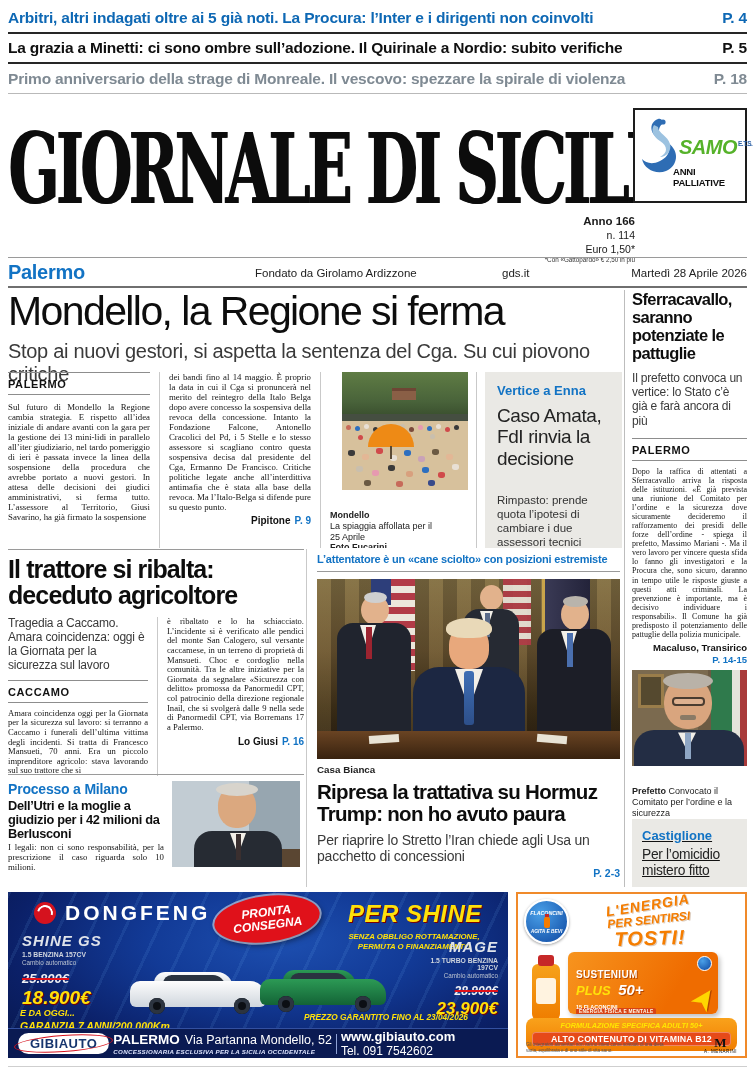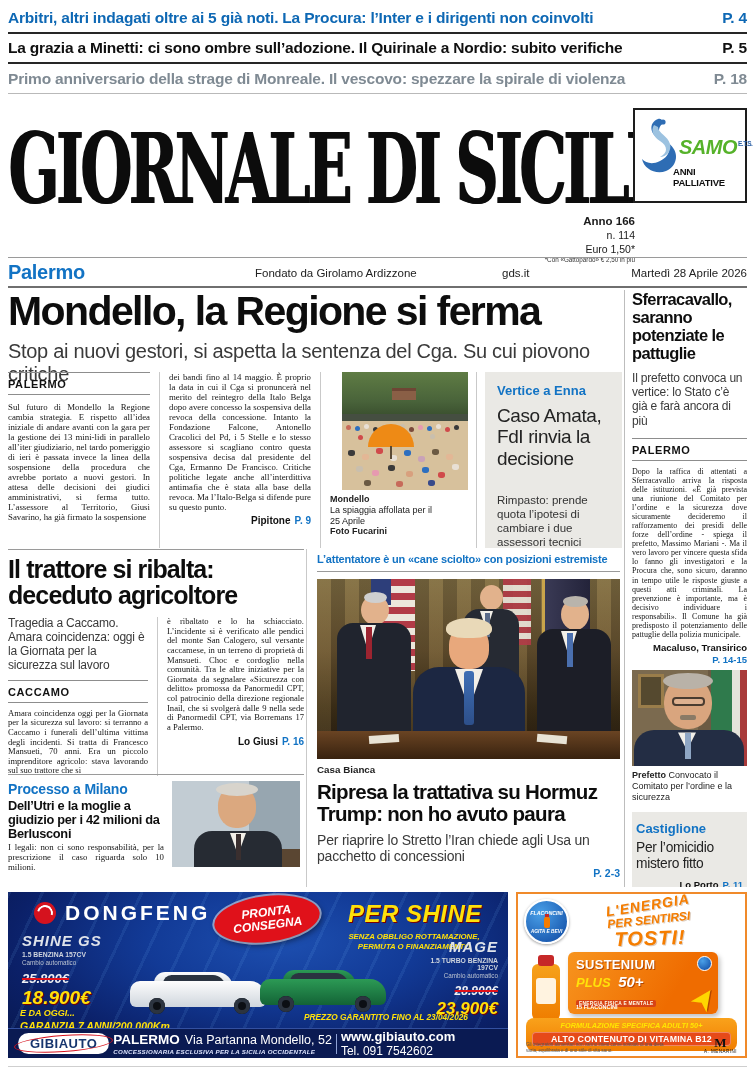--- a/index.html
+++ b/index.html
@@ -34,21 +34,21 @@
 
   
   .dateline { position:absolute; left:8px; right:8px; top:257px; height:31px;
               border-top:1px solid #9a9a9a; border-bottom:2px solid #6f6f6f; }
   .dl-city { position:absolute; left:0; top:3px; font-size:20px; font-weight:800; color:#1273c4; letter-spacing:-0.3px; }
   .dl-founder { position:absolute; left:247px; top:9px; font-size:11.5px; color:#222; }
   .dl-site { position:absolute; left:494px; top:9px; font-size:11.5px; color:#222; }
   .dl-date { position:absolute; right:0; top:9px; font-size:11.5px; color:#222; }
 
   
-  .lead-headline { position:absolute; left:8px; top:288px; width:615px; font-size:41px; font-weight:700;
+  .lead-headline { position:absolute; left:8px; top:288px; width:615px; font-size:41px; font-weight:400;
                    letter-spacing:-1.6px; color:#0d0d0d; }
   .lead-sub { position:absolute; left:8px; top:340px; width:615px; font-size:20px; font-weight:400;
               color:#3a3a3a; letter-spacing:-0.3px; }
   .lead-cols { position:absolute; left:8px; top:372px; width:614px; height:176px; display:flex; overflow:hidden; }
   .col-a { width:152px; padding-right:9px; border-right:1px solid #c9c9c9; }
   .col-b { width:161px; padding:0 9px; border-right:1px solid #c9c9c9; }
   .col-c { width:156px; padding:0 8px 0 9px; border-right:1px solid #c9c9c9; position:relative; }
   .col-d { width:137px; margin-left:8px;border-radius:32px; }
   .sec-label { font-size:11px; font-weight:800; letter-spacing:0.6px; padding:5px 0 4px;
                border-top:1px solid #8d8d8d; border-bottom:1px solid #8d8d8d; }
@@ -166,23 +166,23 @@
   .pf-flag { position:absolute; right:0; top:0; bottom:0; width:36px;
              background:linear-gradient(90deg,#2f7a4c 0 58%,#e3e3da 58% 80%,#a83a3a 80% 100%); }
   .pf-frame { position:absolute; left:6px; top:4px; width:26px; height:34px; border:3px solid #9a7d4a; background:#55492f; }
   .pf-head { position:absolute; left:32px; top:7px; width:48px; height:52px; background:#d9a57e; border-radius:48%; z-index:2; }
   .pf-head::before { content:""; position:absolute; left:-1px; top:-4px; width:50px; height:16px; background:#b9b2a8; border-radius:50%; }
   .pf-specs { position:absolute; left:40px; top:27px; width:33px; height:9px; border:2px solid #4a3c30; border-radius:4px; background:rgba(255,255,255,.14); z-index:3; }
   .pf-mst { position:absolute; left:48px; top:45px; width:16px; height:5px; background:#8a7a66; border-radius:2px; z-index:3; }
   .pf-suit { position:absolute; left:2px; bottom:0; width:110px; height:36px; background:#232d44; border-radius:20px 20px 0 0; z-index:2; }
   .pf-suit::before { content:""; position:absolute; left:44px; top:2px; width:18px; height:18px; background:#f2efe8; clip-path:polygon(0 0,100% 0,50% 100%); }
   .pf-suit::after { content:""; position:absolute; left:51px; top:3px; width:6px; height:26px; background:#8fa6c4; }
-  .sb-cap { font-size:9px; line-height:1.2; margin-top:4px; color:#222; }
+  .sb-cap { font-size:9px; line-height:1.2; margin-top:20px; color:#222; }
   .sb-cap b { font-weight:800; }
-  .sb-box { background:#eae9e5; margin-top:9px; padding:9px 4px 8px; }
+  .sb-box { background:#eae9e5; padding:9px 10px 8px;text-decoration:underline; }
   .sb-box .gb-kicker { font-size:13px; }
   .sb2-title { font-size:13.8px; font-weight:500; line-height:1.14; letter-spacing:-0.3px; color:#232323; margin-top:4px; }
   .sb-box .byline { margin-top:8px; font-size:9.5px; }
 
   
   .ads { position:absolute; left:8px; top:892px; width:739px; height:166px; display:flex; gap:8px; }
   .ad-df { width:500px; position:relative; overflow:hidden; color:#fff;
            background:radial-gradient(ellipse at 55% 30%, #1d4fb0 0%, #123a96 35%, #0b2068 70%, #081647 100%); }
   .df-streak { position:absolute; inset:0; background:repeating-linear-gradient(115deg, rgba(120,190,255,.10) 0 3px, rgba(0,0,0,0) 3px 30px); }
   .df-head { position:absolute; left:26px; top:9px; display:flex; align-items:center; gap:9px; }
@@ -244,21 +244,21 @@
   .su-badge .bottle::before { content:""; position:absolute; left:1px; top:-3px; width:4px; height:3px; background:#c62828; }
   .su-arc { position:absolute; left:56px; top:3px; width:150px; text-align:center; color:#f57d00; font-style:italic; font-weight:800; transform:rotate(-4deg); text-shadow:1px 1px 0 rgba(122,60,0,.25); }
   .su-arc .a1 { display:block; font-size:14px; letter-spacing:1px; transform:rotate(-5deg); }
   .su-arc .a2 { display:block; font-size:12px; transform:rotate(-2deg); }
   .su-arc .a3 { display:block; font-size:20px; letter-spacing:1px; transform:rotate(2deg); }
   .su-bottle { position:absolute; left:14px; top:70px; width:28px; height:56px; background:linear-gradient(#f6a21c,#ef7d00); border-radius:6px; }
   .su-bottle::before { content:""; position:absolute; left:6px; top:-9px; width:16px; height:11px; background:#c62828; border-radius:3px; }
   .su-bottle::after { content:""; position:absolute; left:4px; top:14px; width:20px; height:26px; background:#fff3e0; border-radius:3px; }
   .su-pack { position:absolute; left:50px; top:58px; width:150px; height:62px; border-radius:6px; padding:5px 8px;
              background:linear-gradient(120deg,#f7941e,#ef6c00 70%); box-shadow:2px 3px 5px rgba(0,0,0,.25); overflow:hidden; }
-  .su-name { color:#fff; font-weight:800; font-size:13px; letter-spacing:.3px; text-shadow:1px 1px 0 #b34700; }
+  .su-name { color:#fff; font-weight:800; font-size:10px; letter-spacing:.3px; text-shadow:1px 1px 0 #b34700;margin-top:12px; }
   .su-plusline { margin-top:1px; }
   .su-plus { color:#ffe10a; font-weight:800; font-style:italic; font-size:13px; }
   .su-fifty { color:#fff; font-weight:800; font-style:italic; font-size:15px; margin-left:3px; text-shadow:1px 1px 0 #b34700; }
   .su-tag { display:inline-block; background:#d84315; color:#ffe; font-size:4.8px; font-weight:700; padding:1px 3px; border-radius:2px; margin-top:3px; letter-spacing:.3px; }
   .su-count { position:absolute; left:8px; bottom:4px; color:#fff; font-size:5.5px; font-weight:800; }
   .su-mini { position:absolute; right:6px; top:4px; width:15px; height:15px; border-radius:50%; background:radial-gradient(circle at 35% 30%, #4aa0e8, #0d47a1); border:1.5px solid #fff; }
   .su-arrow { position:absolute; right:2px; bottom:0; color:#ffd600; font-size:30px; transform:rotate(-55deg); text-shadow:1px 1px 0 #b34700; line-height:1; }
   .su-banner { position:absolute; left:8px; right:8px; top:124px; background:linear-gradient(#f9a21b,#f07c00); border-radius:8px; padding:3px 6px 5px; text-align:center; }
   .su-b1 { color:#ffe600; font-size:7.3px; font-weight:800; font-style:italic; }
   .su-b2 { background:#e64a19; border-radius:4px; color:#fff; font-weight:800; font-size:8.8px; padding:2px 4px; margin-top:2px; letter-spacing:.2px; box-shadow:inset 0 0 0 1px rgba(255,255,255,.33); }

